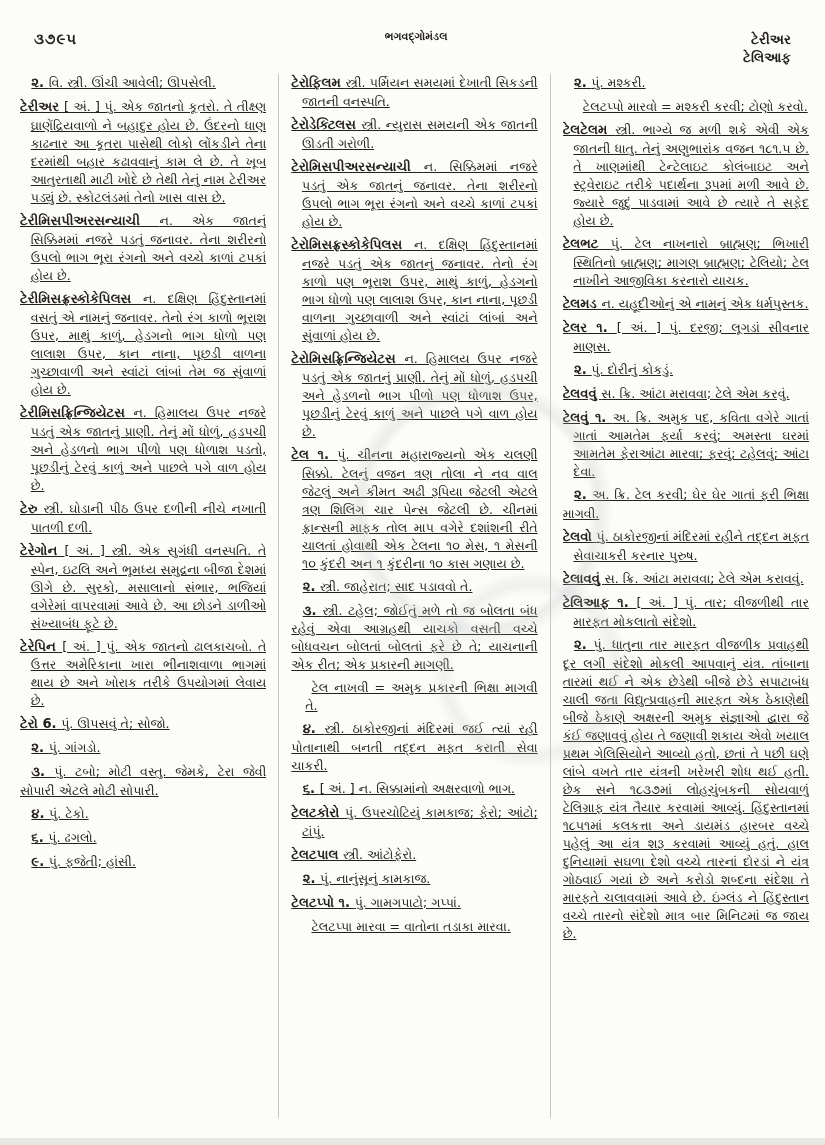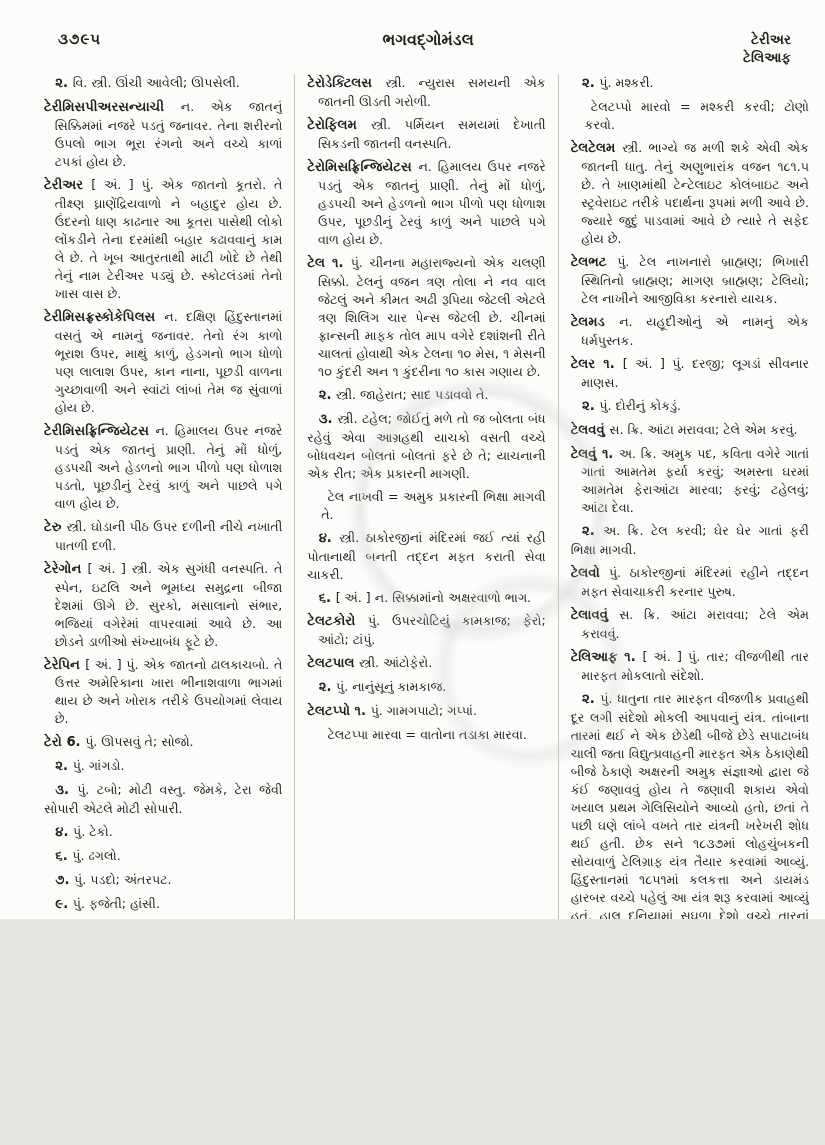--- a/index.html
+++ b/index.html
@@ -1,52 +1,52 @@
 <!DOCTYPE html>
 <html lang="gu"><head>
 <meta charset="utf-8">
 <style>
   html,body{margin:0;padding:0;background:#e9e7e2;}
   .page{
     position:relative;
-    width:825px;height:919px;
+    width:825px;height:1138px;
     background:#fcfcfa;
     overflow:hidden;
     font-family:"DejaVu Sans",sans-serif;
     color:#24201d;
     box-sizing:border-box;
-    padding-left:24px;
   }
   
   .stamp{
     position:absolute;border-radius:50%;
     pointer-events:none;
   }
   .stamp.big{
     left:330px;top:360px;width:300px;height:300px;
     background:radial-gradient(circle, rgba(190,198,196,0) 52%, rgba(190,198,196,0.28) 56%, rgba(190,198,196,0) 63%);
   }
   .stamp.small{
     left:420px;top:560px;width:220px;height:220px;
     background:radial-gradient(circle, rgba(190,198,196,0) 48%, rgba(190,198,196,0.22) 55%, rgba(190,198,196,0) 64%);
   }
   header.running-head{
     display:flex;align-items:flex-start;justify-content:space-between;
     padding:30px 34px 2px 34px;
   }
   .page-number{font-size:15px;font-weight:700;letter-spacing:1px;}
-  .page-title{font-size:16px;font-weight:700;transform:translateX(6px);}
+  .page-title{font-size:11px;font-weight:700;transform:translateX(6px);}
   .guide-words{text-align:right;font-size:13.5px;font-weight:700;line-height:1.35;}
   main.columns{
     display:grid;
     grid-template-columns:1fr 1px 1fr 1px 1fr;
     column-gap:12px;
     padding:6px 16px 10px 20px;
     height:1060px;
     box-sizing:border-box;
+    text-decoration:underline;
   }
   .rule{background:#c8c6c0;width:1px;height:100%;}
   .col{
     overflow:hidden;
     font-size:12.6px;
     line-height:1.43;
     text-align:justify;
   }
   .col p{margin:0 0 5px 0;}
   p.entry{text-indent:-0.85em;padding-left:0.85em;}
@@ -66,39 +66,40 @@
     <div class="page-title">ભગવદ્ગોમંડલ</div>
     <div class="guide-words">
       <div>ટેરીઅર</div>
       <div>ટેલિઆફ</div>
     </div>
   </header>
 
   <main class="columns">
     <section class="col">
         <p class="sense"><b class="hw">૨. </b>વિ. સ્ત્રી. ઊંચી આવેલી; ઊપસેલી.</p>
+        <p class="entry"><b class="hw">ટેરીઅર </b>[ અં. ] પું. એક જાતનો કૂતરો. તે તીક્ષ્ણ ઘ્રાણેંદ્રિયવાળો ને બહાદુર હોય છે. ઉંદરનો ધાણ કાઢનાર આ કૂતરા પાસેથી લોકો લોંકડીને તેના દરમાંથી બહાર કઢાવવાનું કામ લે છે. તે ખૂબ આતુરતાથી માટી ખોદે છે તેથી તેનું નામ ટેરીઅર પડ્યું છે. સ્કોટલંડમાં તેનો ખાસ વાસ છે.</p>
         <p class="entry"><b class="hw">ટેરીમિસપીઅરસન્યાચી </b>ન. એક જાતનું સિક્કિમમાં નજરે પડતું જનાવર. તેના શરીરનો ઉપલો ભાગ ભૂરા રંગનો અને વચ્ચે કાળાં ટપકાં હોય છે.</p>
-        <p class="entry"><b class="hw">ટેરીઅર </b>[ અં. ] પું. એક જાતનો કૂતરો. તે તીક્ષ્ણ ઘ્રાણેંદ્રિયવાળો ને બહાદુર હોય છે. ઉંદરનો ધાણ કાઢનાર આ કૂતરા પાસેથી લોકો લોંકડીને તેના દરમાંથી બહાર કઢાવવાનું કામ લે છે. તે ખૂબ આતુરતાથી માટી ખોદે છે તેથી તેનું નામ ટેરીઅર પડ્યું છે. સ્કોટલંડમાં તેનો ખાસ વાસ છે.</p>
         <p class="entry"><b class="hw">ટેરીમિસફ્રસ્કોકેપિલસ </b>ન. દક્ષિણ હિંદુસ્તાનમાં વસતું એ નામનું જનાવર. તેનો રંગ કાળો ભૂરાશ ઉપર, માથું કાળું, હેડગનો ભાગ ધોળો પણ લાલાશ ઉપર, કાન નાના, પૂછડી વાળના ગુચ્છાવાળી અને સ્વાંટાં લાંબાં તેમ જ સુંવાળાં હોય છે.</p>
         <p class="entry"><b class="hw">ટેરીમિસફ્રિન્જિયેટસ </b>ન. હિમાલય ઉપર નજરે પડતું એક જાતનું પ્રાણી. તેનું મોં ધોળું, હડપચી અને હેડળનો ભાગ પીળો પણ ધોળાશ પડતો, પૂછડીનું ટેરવું કાળું અને પાછલે પગે વાળ હોય છે.</p>
         <p class="entry"><b class="hw">ટેરુ </b>સ્ત્રી. ઘોડાની પીઠ ઉપર દળીની નીચે નખાતી પાતળી દળી.</p>
         <p class="entry"><b class="hw">ટેરેગોન </b>[ અં. ] સ્ત્રી. એક સુગંધી વનસ્પતિ. તે સ્પેન, ઇટલિ અને ભૂમધ્ય સમુદ્રના બીજા દેશમાં ઊગે છે. સુરકો, મસાલાનો સંભાર, ભજિયાં વગેરેમાં વાપરવામાં આવે છે. આ છોડને ડાળીઓ સંખ્યાબંધ ફૂટે છે.</p>
         <p class="entry"><b class="hw">ટેરેપિન </b>[ અં. ] પું. એક જાતનો ઢાલકાચબો. તે ઉત્તર અમેરિકાના ખારા ભીનાશવાળા ભાગમાં થાય છે અને ખોરાક તરીકે ઉપયોગમાં લેવાય છે.</p>
         <p class="entry"><b class="hw">ટેરો 6. </b>પું. ઊપસવું તે; સોજો.</p>
         <p class="sense"><b class="hw">૨. </b>પું. ગાંગડો.</p>
         <p class="sense"><b class="hw">૩. </b>પું. ટબો; મોટી વસ્તુ. જેમકે, ટેરા જેવી સોપારી એટલે મોટી સોપારી.</p>
         <p class="sense"><b class="hw">૪. </b>પું. ટેકો.</p>
         <p class="sense"><b class="hw">૬. </b>પું. ઢગલો.</p>
-        <p class="sense"><b class="hw">૭. </b>પું. પડદો; અંતરપટ.</p>
         <p class="sense"><b class="hw">૯. </b>પું. ફજેતી; હાંસી.</p>
       </section>
     <div class="rule"></div>
     <section class="col">
+        <p class="entry"><b class="hw">ટેરોફિલમ </b>સ્ત્રી. પર્મિયન સમયમાં દેખાતી સિકડની જાતની વનસ્પતિ.</p>
         <p class="entry"><b class="hw">ટેરોડેક્ટિલસ </b>સ્ત્રી. ન્યુરાસ સમયની એક જાતની ઊડતી ગરોળી.</p>
-        <p class="entry"><b class="hw">ટેરોફિલમ </b>સ્ત્રી. પર્મિયન સમયમાં દેખાતી સિકડની જાતની વનસ્પતિ.</p>
+        <p class="entry"><b class="hw">ટેરોમિસપીઅરસન્યાચી </b>ન. સિક્કિમમાં નજરે પડતું એક જાતનું જનાવર. તેના શરીરનો ઉપલો ભાગ ભૂરા રંગનો અને વચ્ચે કાળાં ટપકાં હોય છે.</p>
+        <p class="entry"><b class="hw">ટેરોમિસફ્રસ્કોકેપિલસ </b>ન. દક્ષિણ હિંદુસ્તાનમાં નજરે પડતું એક જાતનું જનાવર. તેનો રંગ કાળો પણ ભૂરાશ ઉપર, માથું કાળું, હેડગનો ભાગ ધોળો પણ લાલાશ ઉપર, કાન નાના, પૂછડી વાળના ગુચ્છાવાળી અને સ્વાંટાં લાંબાં અને સુંવાળાં હોય છે.</p>
         <p class="entry"><b class="hw">ટેરોમિસફ્રિન્જિયેટસ </b>ન. હિમાલય ઉપર નજરે પડતું એક જાતનું પ્રાણી. તેનું મોં ધોળું, હડપચી અને હેડળનો ભાગ પીળો પણ ધોળાશ ઉપર, પૂછડીનું ટેરવું કાળું અને પાછલે પગે વાળ હોય છે.</p>
         <p class="entry"><b class="hw">ટેલ ૧. </b>પું. ચીનના મહારાજ્યનો એક ચલણી સિક્કો. ટેલનું વજન ત્રણ તોલા ને નવ વાલ જેટલું અને કીમત અઢી રૂપિયા જેટલી એટલે ત્રણ શિલિંગ ચાર પેન્સ જેટલી છે. ચીનમાં ફ્રાન્સની માફક તોલ માપ વગેરે દશાંશની રીતે ચાલતાં હોવાથી એક ટેલના ૧૦ મેસ, ૧ મેસની ૧૦ કુંદરી અન ૧ કુંદરીના ૧૦ કાસ ગણાય છે.</p>
         <p class="sense"><b class="hw">૨. </b>સ્ત્રી. જાહેરાત; સાદ પડાવવો તે.</p>
         <p class="sense"><b class="hw">૩. </b>સ્ત્રી. ટહેલ; જોઈતું મળે તો જ બોલતા બંધ રહેવું એવા આગ્રહથી યાચકો વસતી વચ્ચે બોધવચન બોલતાં બોલતાં ફરે છે તે; યાચનાની એક રીત; એક પ્રકારની માગણી.</p>
         <p class="idiom">ટેલ નાખવી = અમુક પ્રકારની ભિક્ષા માગવી તે.</p>
         <p class="sense"><b class="hw">૪. </b>સ્ત્રી. ઠાકોરજીનાં મંદિરમાં જઈ ત્યાં રહી પોતાનાથી બનતી તદ્દન મફત કરાતી સેવા ચાકરી.</p>
         <p class="sense"><b class="hw">૬. </b>[ અં. ] ન. સિક્કામાંનો અક્ષરવાળો ભાગ.</p>
         <p class="entry"><b class="hw">ટેલટકોરો </b>પું. ઉપરચોટિયું કામકાજ; ફેરો; આંટો; ટાંપું.</p>
         <p class="entry"><b class="hw">ટેલટપાલ </b>સ્ત્રી. આંટોફેરો.</p>
         <p class="sense"><b class="hw">૨. </b>પું. નાનુંસૂનું કામકાજ.</p>

